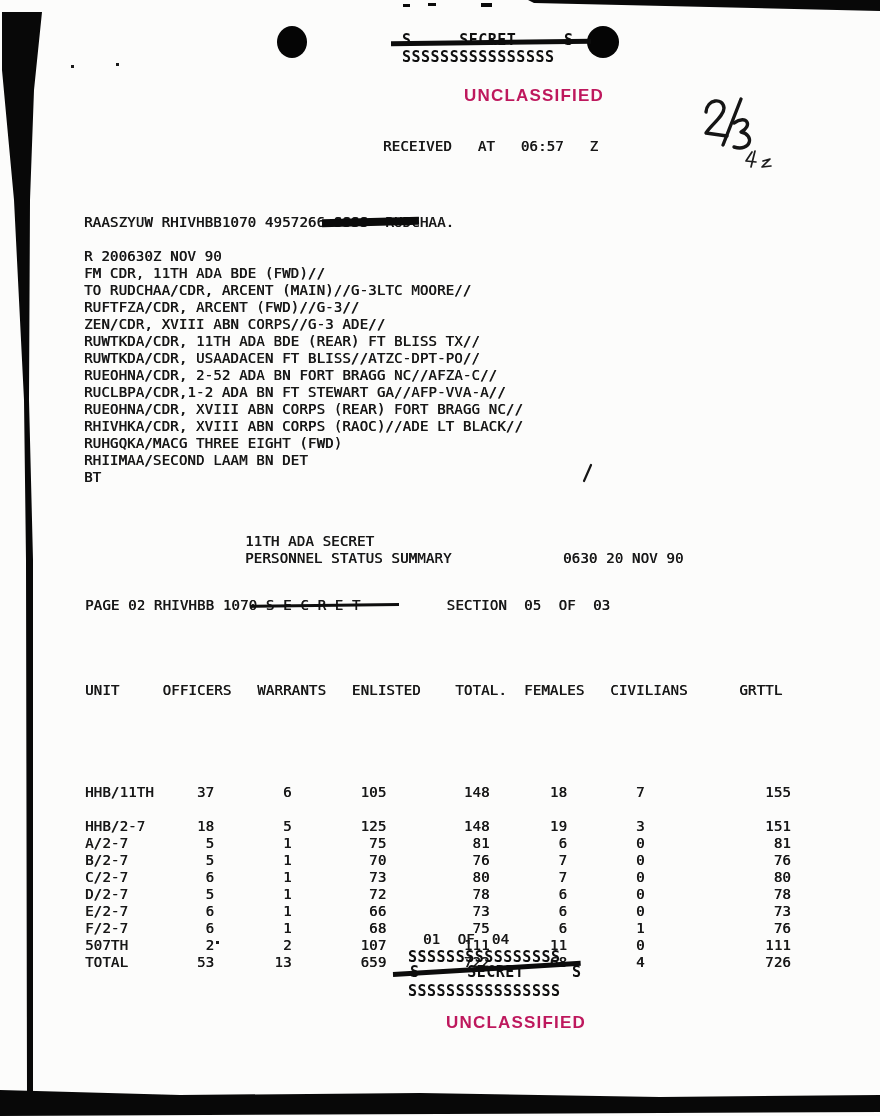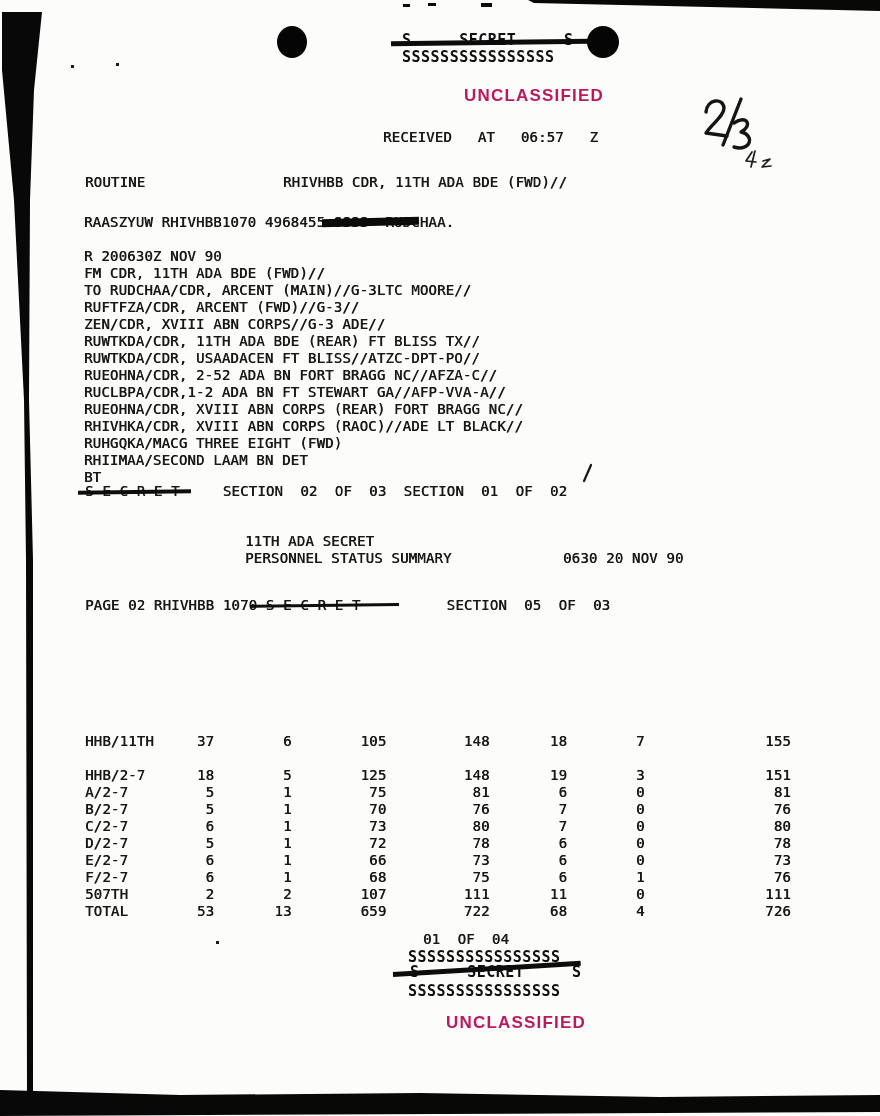--- a/index.html
+++ b/index.html
@@ -56,36 +56,35 @@
       <path d="M755 151 L751 167"></path>
       <path d="M763 161 L770 159 L762 167 L771 166"></path>
     </g>
     <path d="M591 465 L584 481" stroke="#161616" stroke-width="2.2" fill="none" stroke-linecap="round"></path>
   </svg>
 
   <div class="banner" style="left:402px;top:31px">S     SECRET     S</div>
   <div class="bar" id="strike-top"></div>
   <div class="banner" style="left:402px;top:48px">SSSSSSSSSSSSSSSS</div>
   <div class="sans" style="left:464px;top:86px">UNCLASSIFIED</div>
-  <div class="mono" style="left:383px;top:129px">RECEIVED   AT   06:57   Z</div>
+  <div class="mono" style="left:383px;top:138px">RECEIVED   AT   06:57   Z</div>
 
-  <div class="mono" style="left:85px;top:174px">ROUTINE                RHIVHBB CDR, 11TH ADA BDE (FWD)//</div>
-  <div class="mono" style="left:84px;top:214px"><span>RAASZYUW RHIVHBB1070 4968455</span><span class="redact">-SSSS-</span><span>-RUDCHAA.</span></div>
+  <div class="mono" style="left:84px;top:214px"><span>RAASZYUW RHIVHBB1070 4957266</span><span class="redact">-SSSS-</span><span>-RUDCHAA.</span></div>
 
   <div class="mono" id="address-block" style="left:84px;top:248px"><div class="ln">R 200630Z NOV 90</div><div class="ln">FM CDR, 11TH ADA BDE (FWD)//</div><div class="ln">TO RUDCHAA/CDR, ARCENT (MAIN)//G-3LTC MOORE//</div><div class="ln">RUFTFZA/CDR, ARCENT (FWD)//G-3//</div><div class="ln">ZEN/CDR, XVIII ABN CORPS//G-3 ADE//</div><div class="ln">RUWTKDA/CDR, 11TH ADA BDE (REAR) FT BLISS TX//</div><div class="ln">RUWTKDA/CDR, USAADACEN FT BLISS//ATZC-DPT-PO//</div><div class="ln">RUEOHNA/CDR, 2-52 ADA BN FORT BRAGG NC//AFZA-C//</div><div class="ln">RUCLBPA/CDR,1-2 ADA BN FT STEWART GA//AFP-VVA-A//</div><div class="ln">RUEOHNA/CDR, XVIII ABN CORPS (REAR) FORT BRAGG NC//</div><div class="ln">RHIVHKA/CDR, XVIII ABN CORPS (RAOC)//ADE LT BLACK//</div><div class="ln">RUHGQKA/MACG THREE EIGHT (FWD)</div><div class="ln">RHIIMAA/SECOND LAAM BN DET</div><div class="ln">BT</div></div>
 
-  <div class="mono" style="left:85px;top:483px"><span class="strike">S E C R E T</span><span>     SECTION  02  OF  03  SECTION  01  OF  02</span></div>
 
   <div class="mono" style="left:245px;top:533px">11TH ADA SECRET</div>
   <div class="mono" style="left:245px;top:550px">PERSONNEL STATUS SUMMARY</div>
   <div class="mono" style="left:563px;top:550px">0630 20 NOV 90</div>
 
   <div class="mono" style="left:85px;top:597px"><span>PAGE 02 RHIVHBB 1070</span><span class="strike strike-wide"> S E C R E T </span><span>         SECTION  05  OF  03</span></div>
 
   <div class="mono" id="table-block" style="left:85px;top:648px">
+    <div class="ln" id="table-header">UNIT     OFFICERS   WARRANTS   ENLISTED    TOTAL.  FEMALES   CIVILIANS      GRTTL</div>
     <div class="ln">&nbsp;</div>
     <div id="table-rows"><div class="ln">HHB/11TH     37        6        105         148       18        7              155</div><div class="ln">&nbsp;</div><div class="ln">HHB/2-7      18        5        125         148       19        3              151</div><div class="ln">A/2-7         5        1         75          81        6        0               81</div><div class="ln">B/2-7         5        1         70          76        7        0               76</div><div class="ln">C/2-7         6        1         73          80        7        0               80</div><div class="ln">D/2-7         5        1         72          78        6        0               78</div><div class="ln">E/2-7         6        1         66          73        6        0               73</div><div class="ln">F/2-7         6        1         68          75        6        1               76</div><div class="ln">507TH         2        2        107         111       11        0              111</div><div class="ln">TOTAL        53       13        659         722       68        4              726</div></div>
   </div>
 
   <div class="mono" style="left:423px;top:931px">01  OF  04</div>
   <div class="banner" style="left:408px;top:948px">SSSSSSSSSSSSSSSS</div>
   <div class="banner" style="left:410px;top:963px">S     SECRET     S</div>
   <div class="bar" id="strike-foot"></div>
   <div class="banner" style="left:408px;top:982px">SSSSSSSSSSSSSSSS</div>
   <div class="sans" style="left:446px;top:1013px">UNCLASSIFIED</div>

